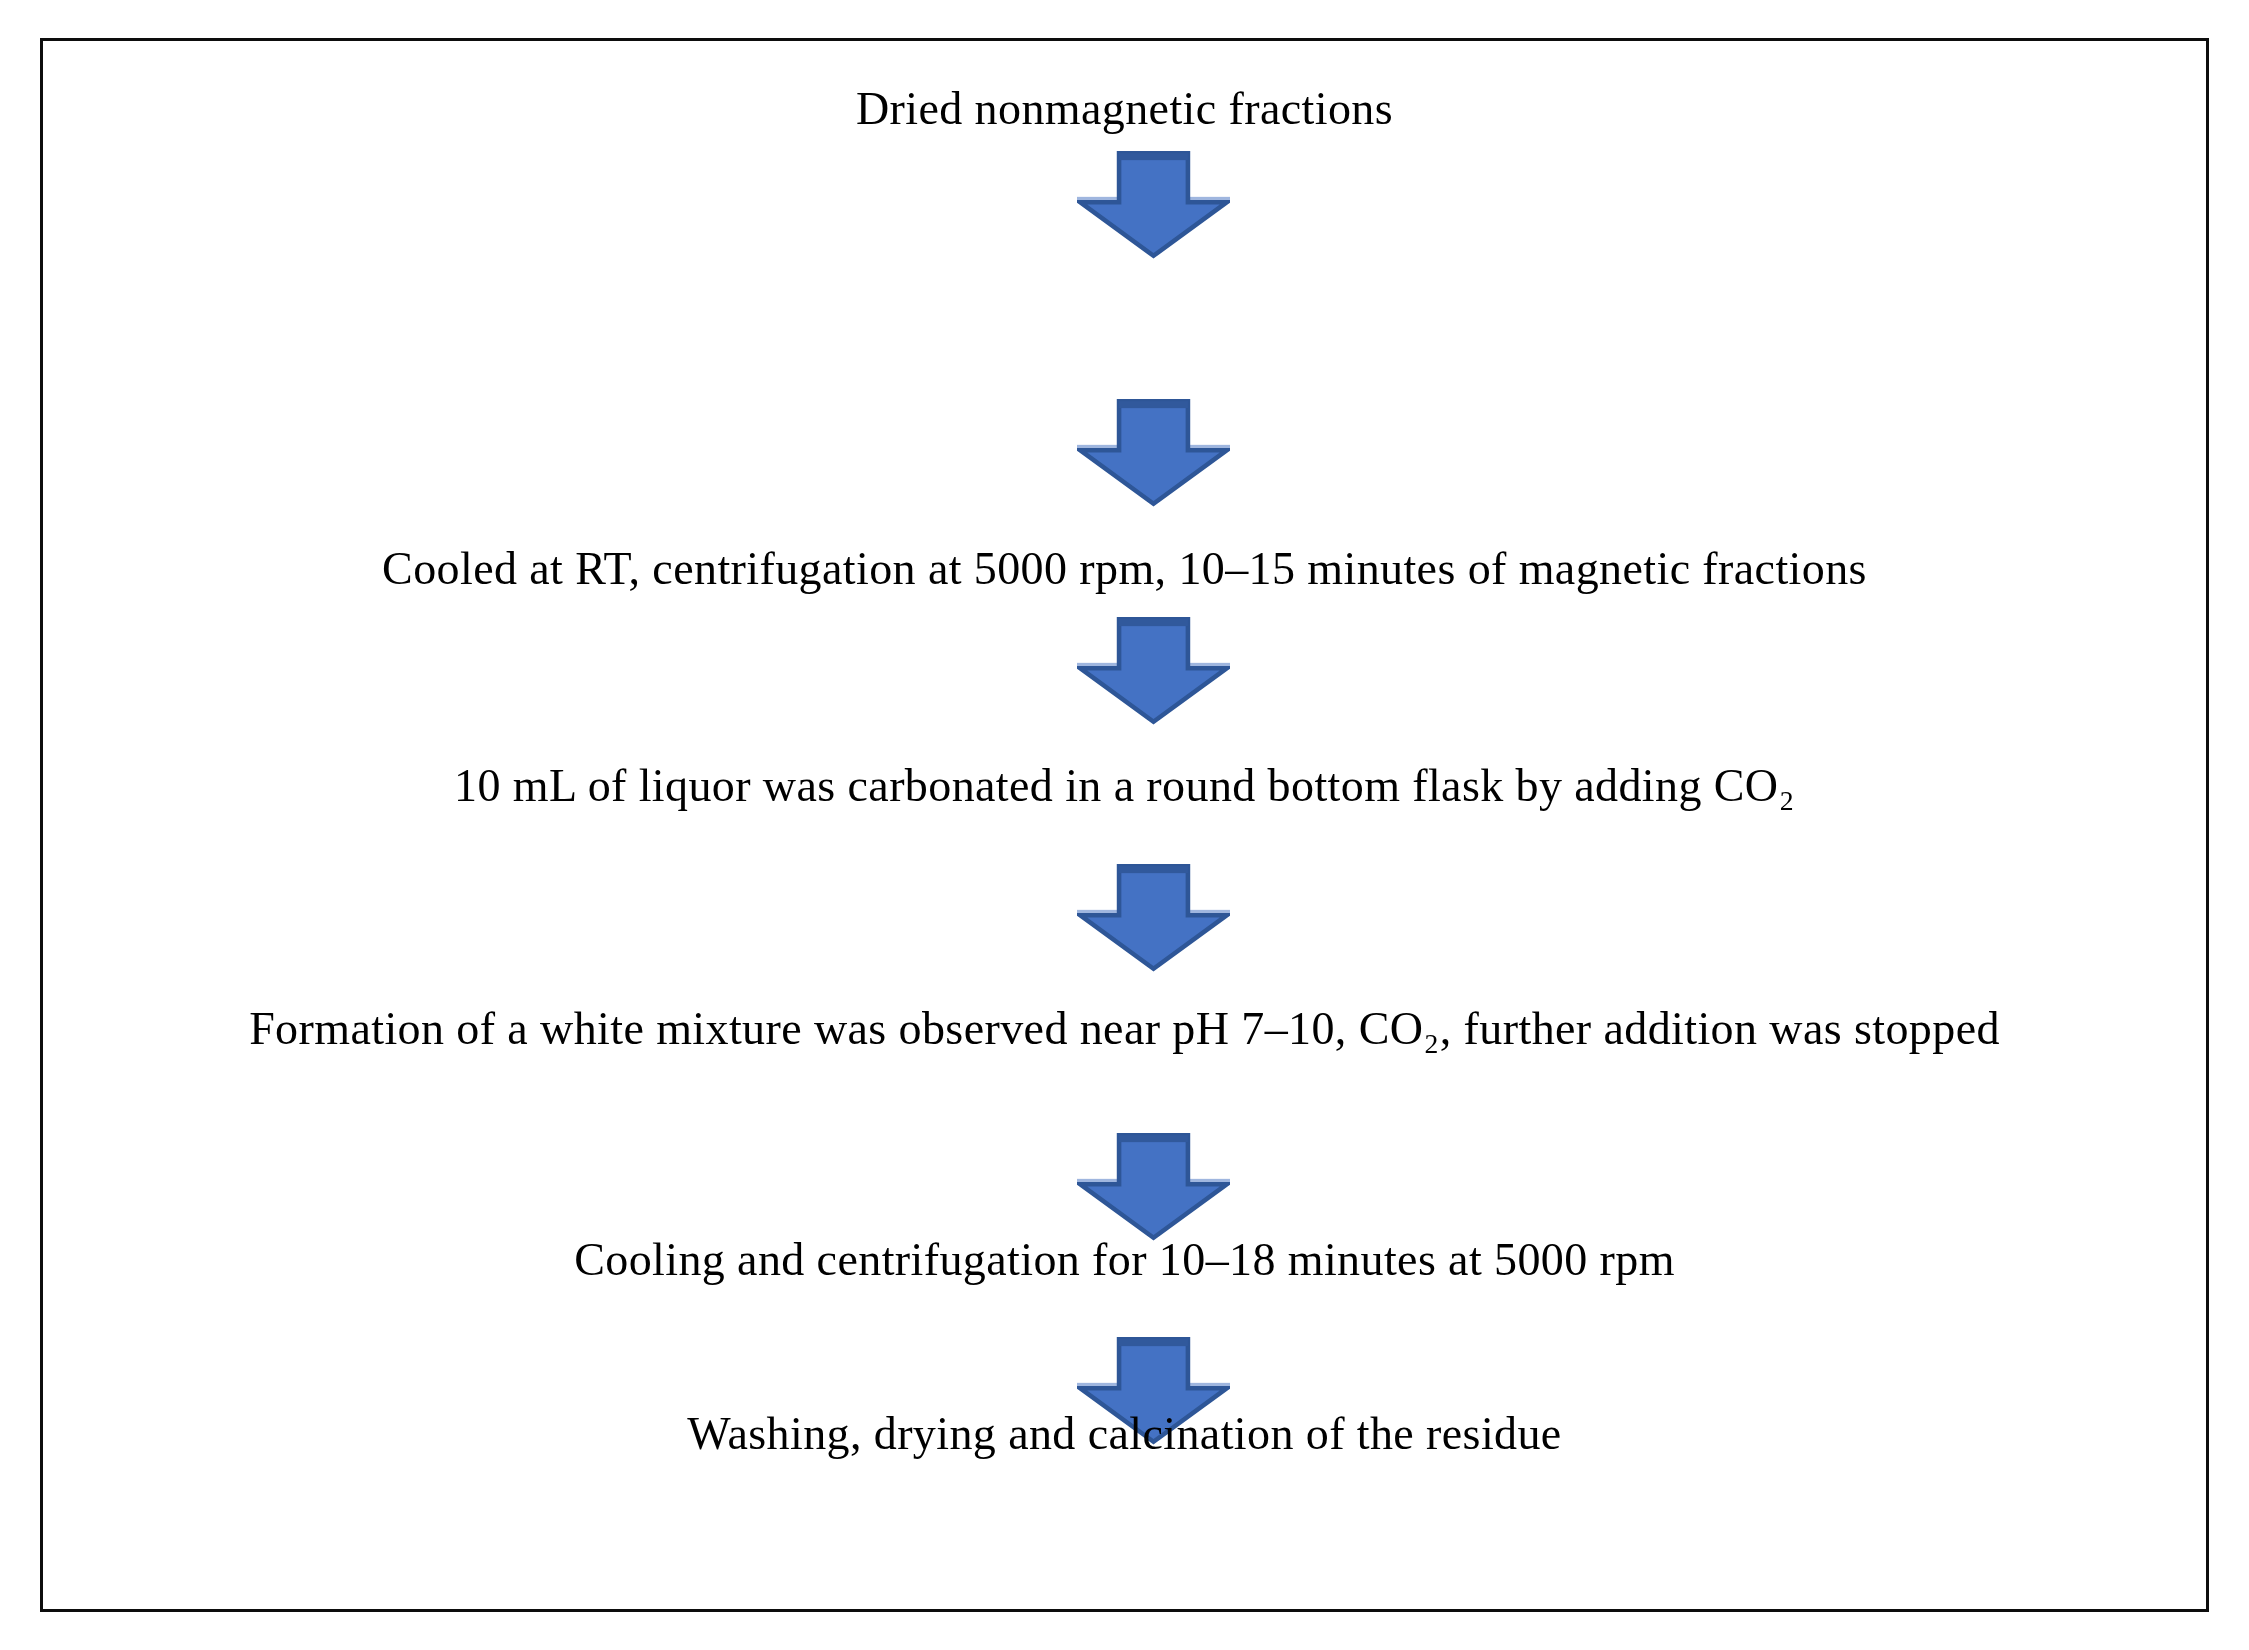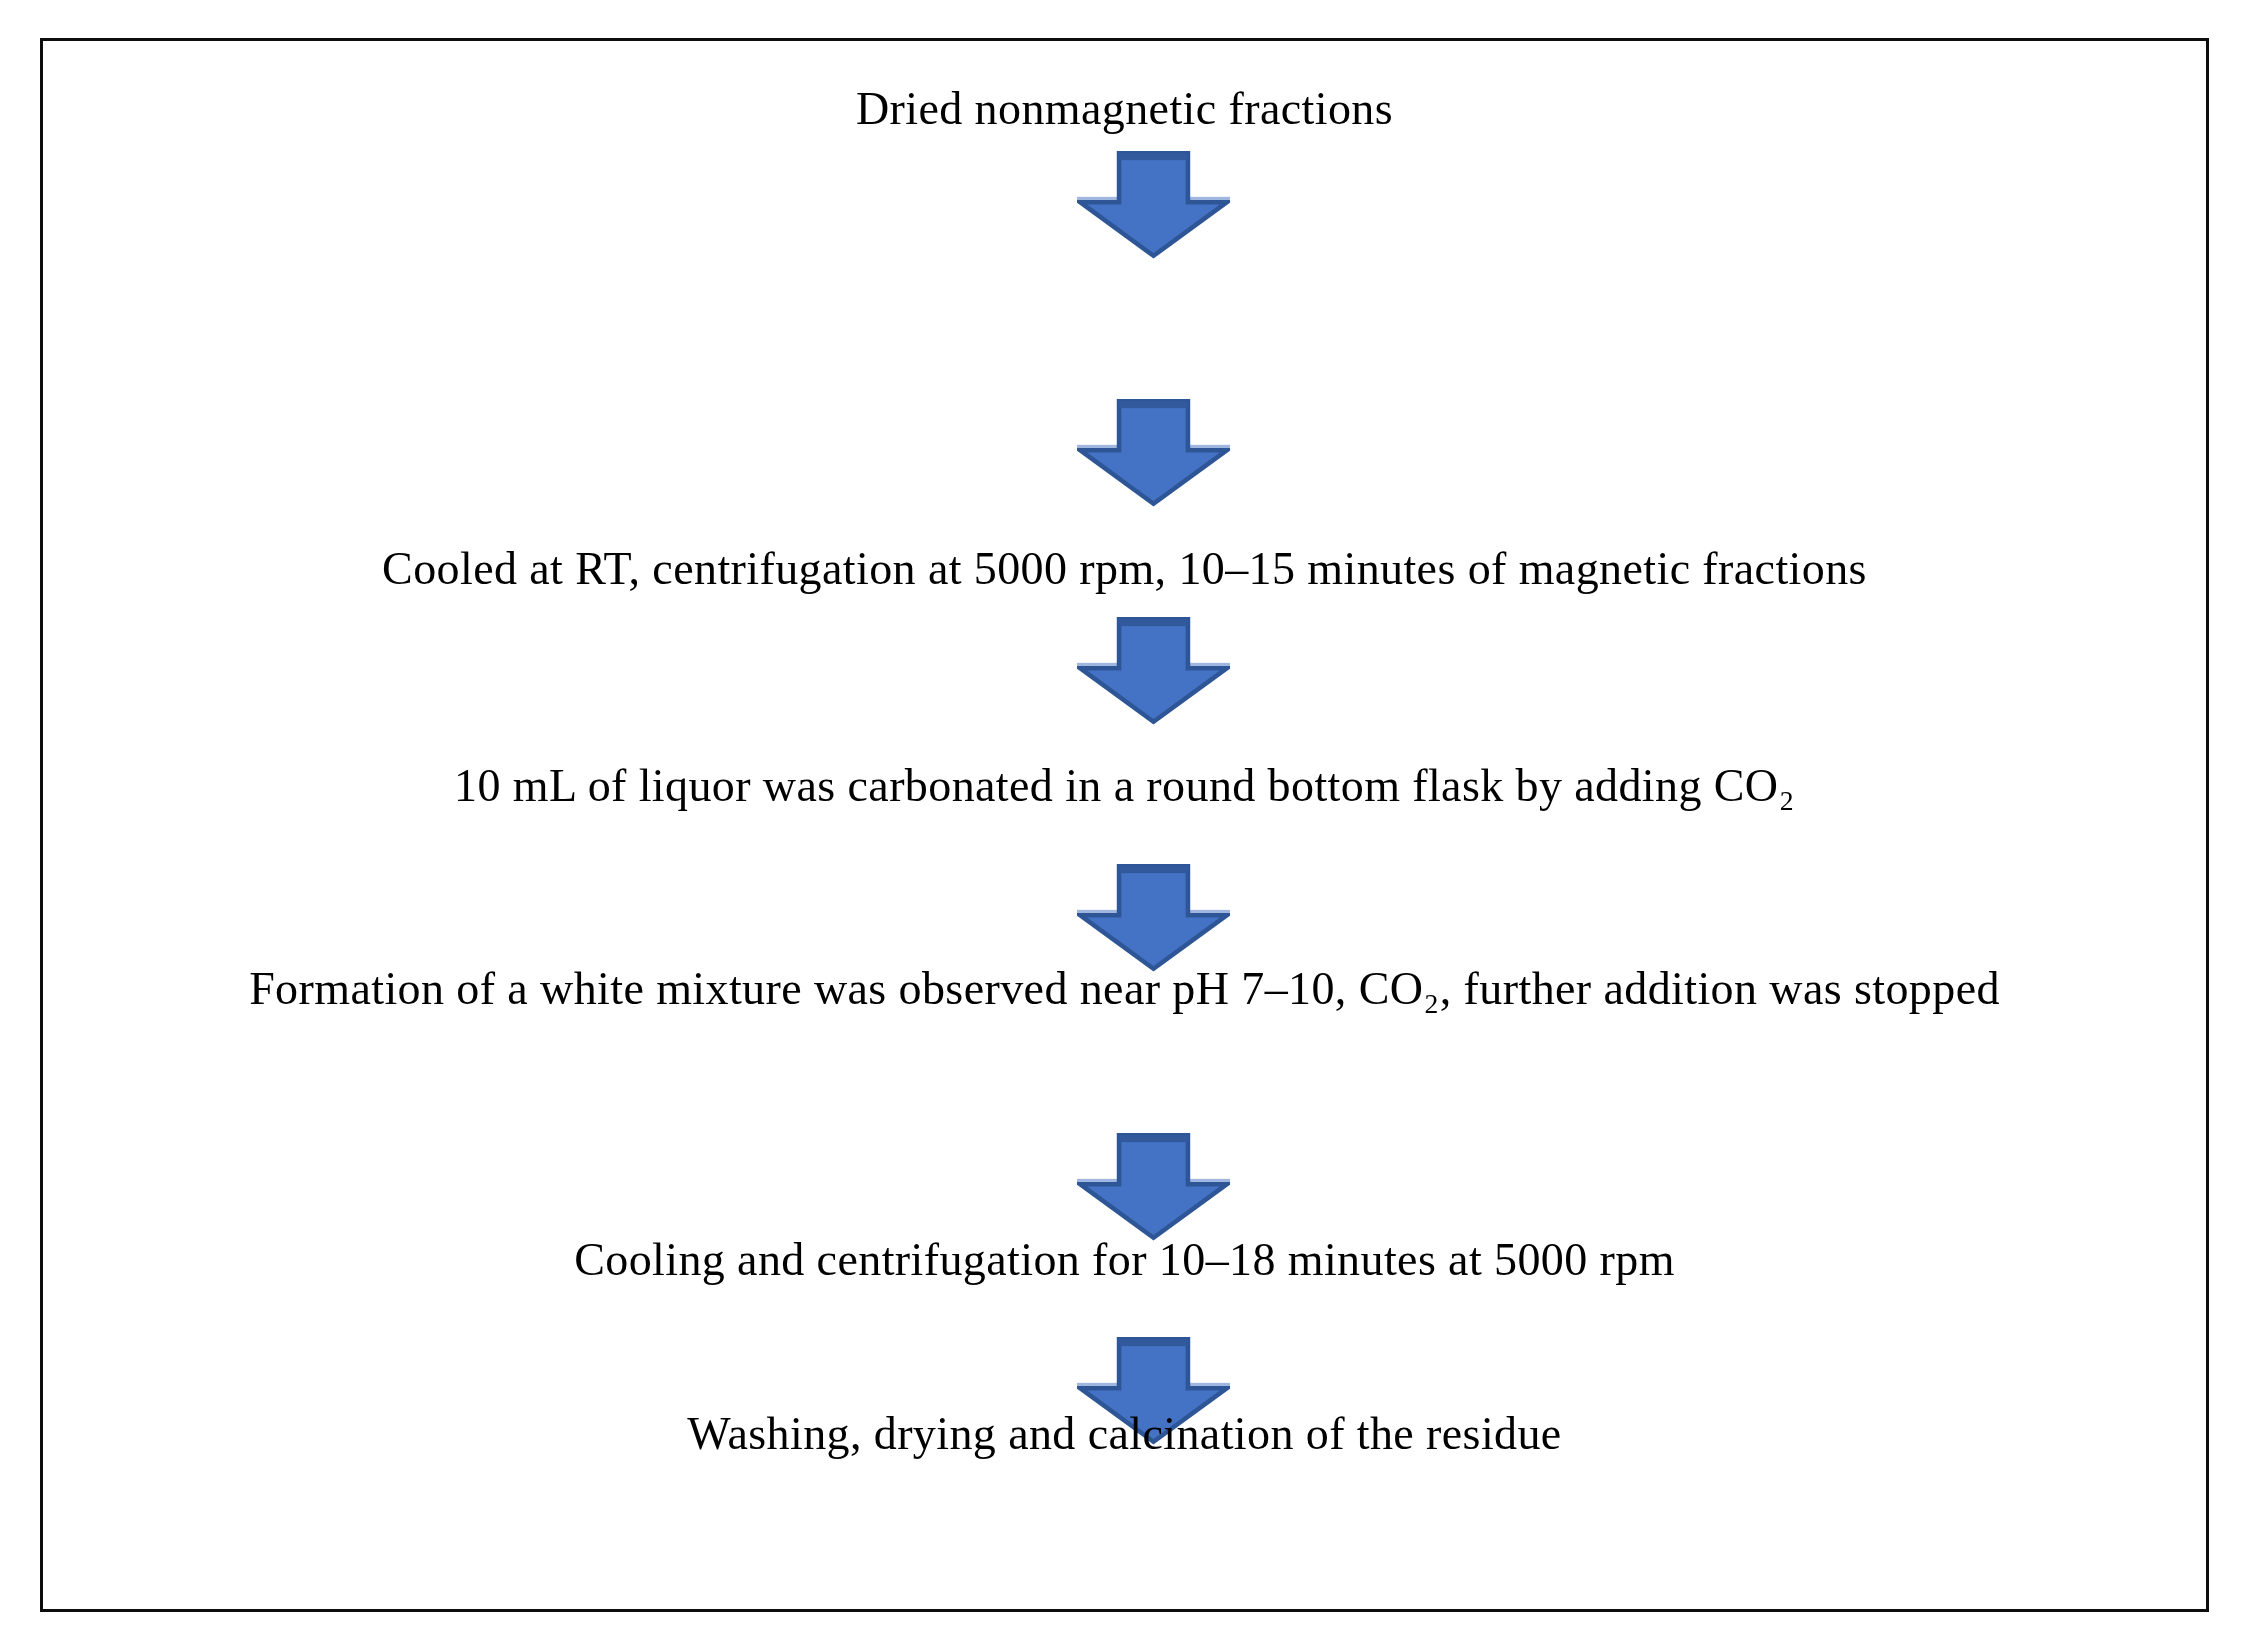--- a/index.html
+++ b/index.html
@@ -35,21 +35,21 @@
     text-align: center;
     font-size: 46px;
     line-height: 55px;
     letter-spacing: 0.4px;
     white-space: nowrap;
   }
   .t1 { top: 40px;   }
   .t2 { top: 269px;  }
   .t3 { top: 500px;  }
   .t4 { top: 717px;  }
-  .t5 { top: 920px; }
+  .t5 { top: 960px; }
   .t6 { top: 1191px; }
   .t7 { top: 1365px; }
 
   .down-arrow {
     position: absolute;
     left: 1034px;
     width: 153px;
     height: 109px;
   }
   .a1 { top: 109px;  }

